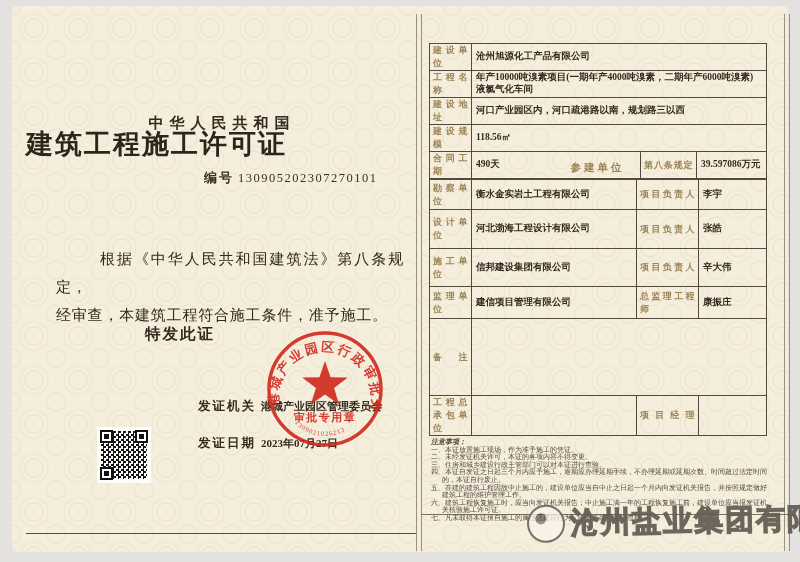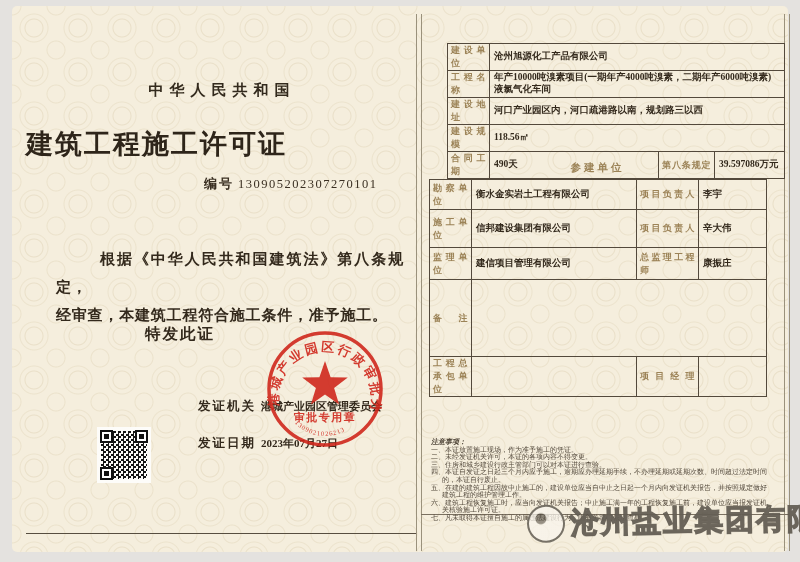--- a/index.html
+++ b/index.html
@@ -12,28 +12,28 @@
     position:absolute;left:12px;top:6px;width:776px;height:546px;
     background-color:#f5eedd;border-radius:5px;
     background-image:
       radial-gradient(circle at 50% 50%, transparent 8px, rgba(205,188,150,.30) 9px, transparent 10px, transparent 13px, rgba(205,188,150,.22) 14px, transparent 15px),
       radial-gradient(circle at 50% 50%, transparent 8px, rgba(205,188,150,.25) 9px, transparent 10px);
     background-size:44px 44px,44px 44px;
     background-position:0 0,22px 22px;
   }
   .abs{position:absolute;}
   
-  .country{left:14px;top:75px;width:392px;text-align:center;font-size:15px;font-weight:bold;
+  .country{left:14px;top:108px;width:392px;text-align:center;font-size:15px;font-weight:bold;
     letter-spacing:6px;color:#332a1d;}
   .main-title{left:14px;top:120px;width:392px;text-align:left;font-size:27px;font-weight:bold;
     letter-spacing:2px;color:#2e251a;}
-  .number-line{left:192px;top:168px;color:#3a2f22;white-space:nowrap;}
+  .number-line{left:192px;top:162px;color:#3a2f22;white-space:nowrap;}
   .number-line .lab{font-size:13px;font-weight:bold;letter-spacing:2px;margin-right:4px;}
   .number-line .num{font-size:12.5px;letter-spacing:1.5px;}
-  .statement{left:44px;top:239px;width:348px;font-size:15px;font-weight:bold;color:#33291c;
+  .statement{left:44px;top:239px;width:348px;font-size:15px;font-weight:normal;color:#33291c;
     line-height:28px;letter-spacing:.8px;text-align:justify;}
   .statement .indent{text-indent:44px;}
   .grant{left:133px;top:318px;font-size:15.5px;font-weight:bold;color:#33291c;letter-spacing:2px;}
   .issue-line{color:#33291c;white-space:nowrap;}
   .issue-line .lab{font-size:12.5px;font-weight:bold;letter-spacing:2px;margin-right:5px;}
   .issue-line .val{font-size:11px;font-weight:bold;}
   #authority-line{left:186px;top:390px;}
   #date-line{left:186px;top:427px;}
   
   .vline{width:1px;top:8px;height:537px;background:#9a917c;}
@@ -46,21 +46,21 @@
   .finder{position:absolute;width:13px;height:13px;border:2.5px solid #111;background:#fff;box-sizing:border-box;}
   .finder i{position:absolute;left:1.5px;top:1.5px;width:5px;height:5px;background:#111;}
   
   #stamp{left:252px;top:322px;opacity:.88;z-index:5;}
   
   table{border-collapse:collapse;table-layout:fixed;}
   td{border:1px solid #53493c;overflow:hidden;vertical-align:middle;}
   td.lbl{color:#9c8357;font-size:9px;font-weight:600;text-align:justify;text-align-last:justify;
     padding:0 3px;letter-spacing:.5px;}
   td.val{color:#33291c;font-weight:bold;font-size:9.5px;padding:1px 4px;line-height:1.25;}
-  #info-table{left:435px;top:37px;width:337px;}
+  #info-table{left:417px;top:37px;width:337px;}
   #party-table{left:417px;top:173px;width:337px;}
   .participants-title{left:417px;top:155px;width:337px;text-align:center;color:#9c8357;
     font-size:10.5px;letter-spacing:3px;font-weight:600;}
   
   #notes{left:419px;top:433px;width:336px;color:#53493c;font-size:7px;line-height:7.6px;}
   #notes .nt{font-weight:bold;font-style:italic;}
   #notes .ni{padding-left:11px;text-indent:-11px;}
   
   #watermark{left:527px;top:501px;display:flex;align-items:center;z-index:9;transform:rotate(-1deg);}
   #wm-logo{width:34px;height:34px;border-radius:50%;border:2px solid rgba(86,80,70,.8);
@@ -172,20 +172,26 @@
         <col style="width:62px">
         <col style="width:68px">
       </colgroup>
     <tbody>
         <tr style="height:30px">
       <td class="lbl">勘察单位</td>
       <td class="val">衡水金实岩土工程有限公司</td>
       <td class="lbl">项目负责人</td>
       <td class="val">李宇</td>
     </tr>
+    <tr style="height:39px">
+      <td class="lbl">设计单位</td>
+      <td class="val">河北渤海工程设计有限公司</td>
+      <td class="lbl">项目负责人</td>
+      <td class="val">张皓</td>
+    </tr>
     <tr style="height:38px">
       <td class="lbl">施工单位</td>
       <td class="val">信邦建设集团有限公司</td>
       <td class="lbl">项目负责人</td>
       <td class="val">辛大伟</td>
     </tr>
     <tr style="height:32px">
       <td class="lbl">监理单位</td>
       <td class="val">建信项目管理有限公司</td>
       <td class="lbl">总监理工程师</td>

